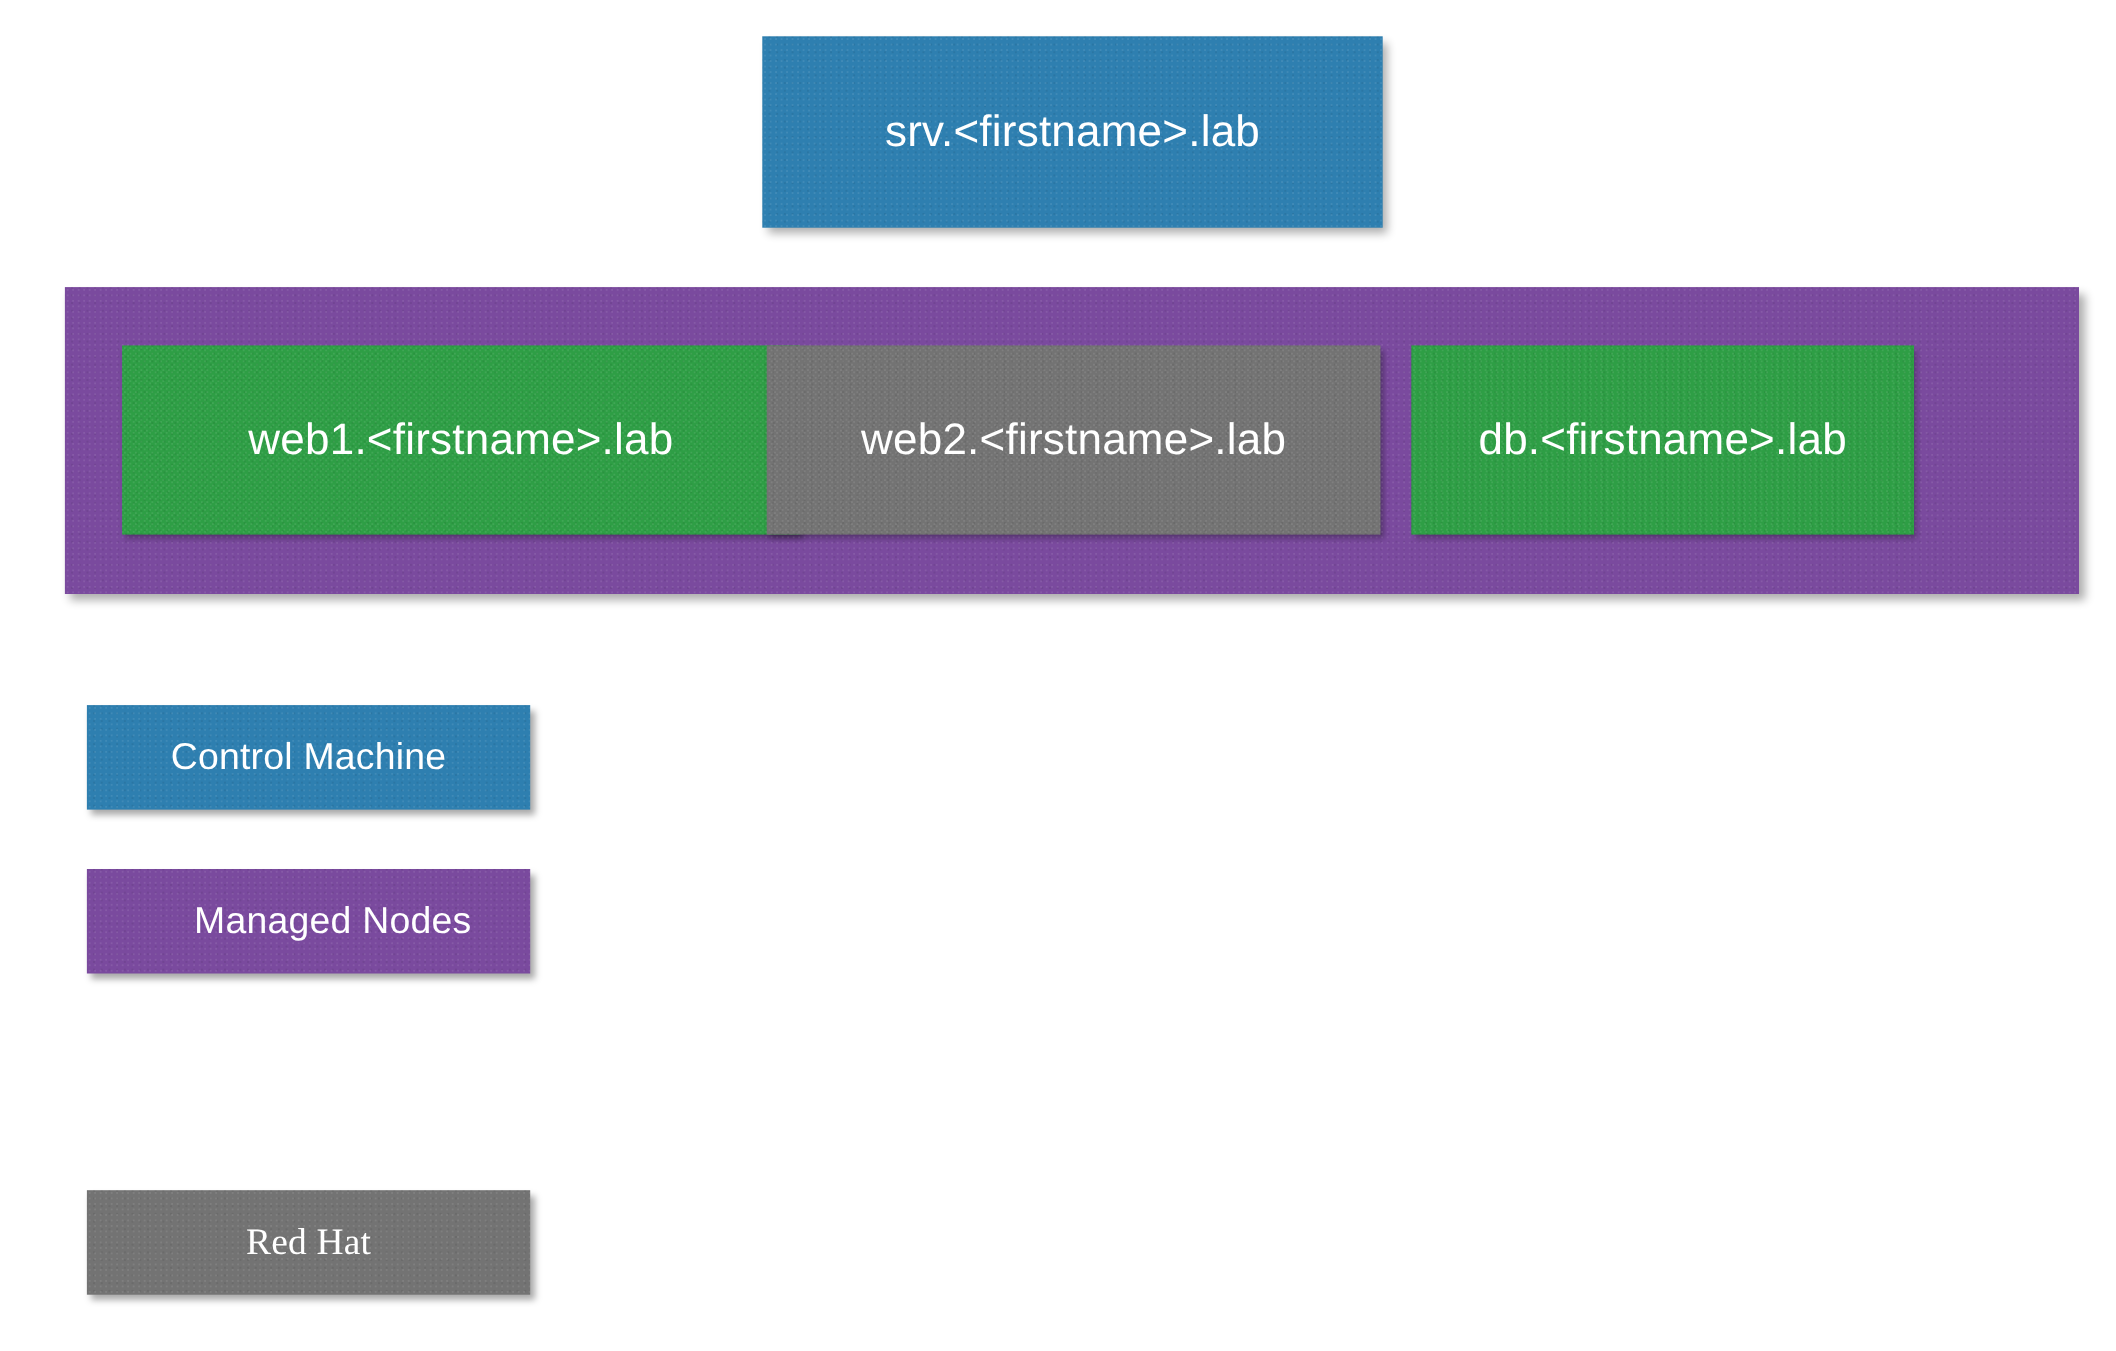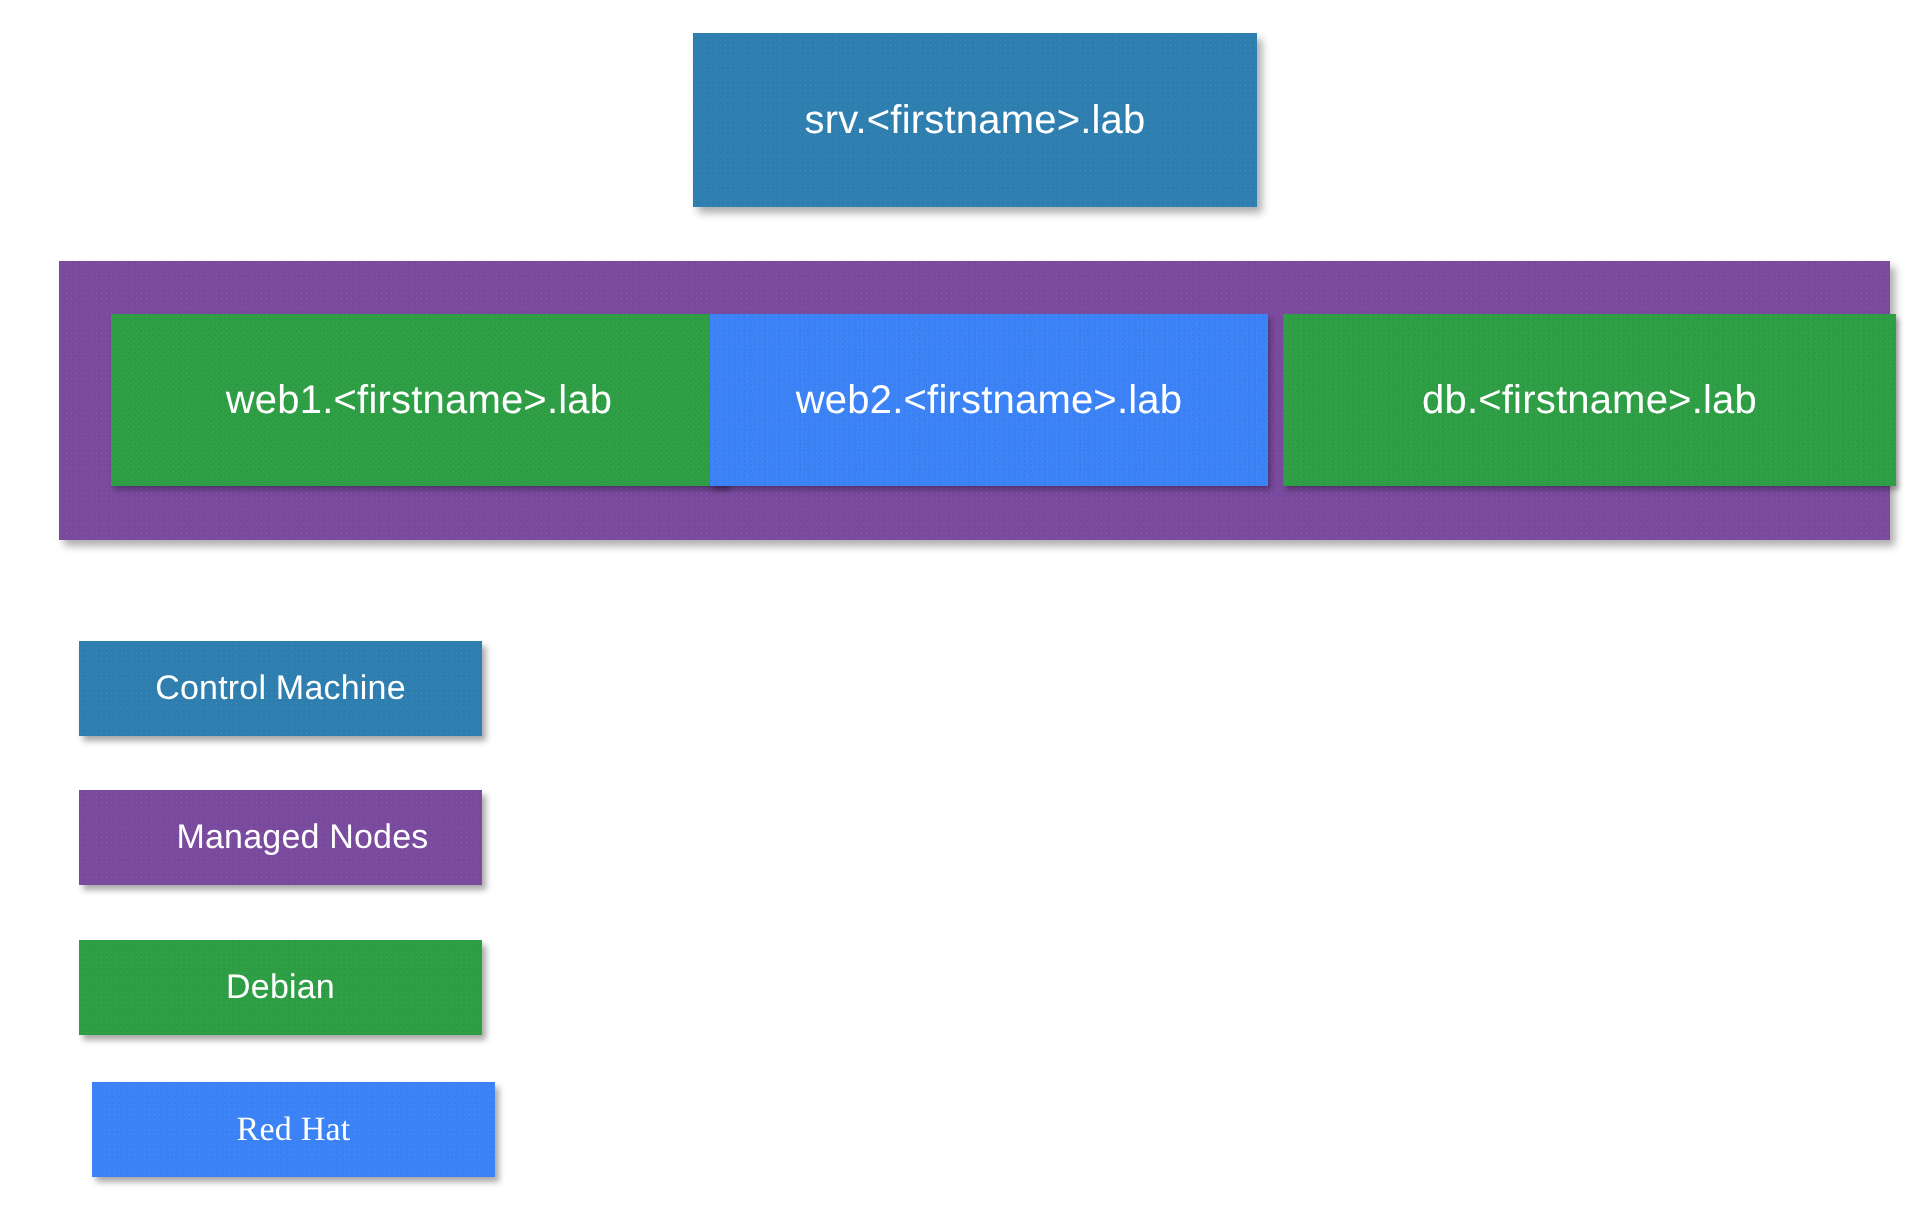--- a/index.html
+++ b/index.html
@@ -48,21 +48,21 @@
     background-position: 0 0, 3px 4px;
   }
 
   .shadow-sm { box-shadow: 4px 5px 6px rgba(0,0,0,0.34); }
   .shadow-md { box-shadow: 5px 6px 8px rgba(0,0,0,0.32); }
   .shadow-inner-node { box-shadow: 3px 4px 5px rgba(0,0,0,0.30); }
 
   .c-blue   { background-color: #2E7FB0; text-align: right; }
   .c-purple { background-color: #7A4A9E; padding-left: 44px; }
   .c-green  { background-color: #2E9E45; }
-  .c-red    { background-color: #3b82f6; margin-left: 13px; }
+  .c-red    { background-color: #737373; }
 
   
   #srv-node {
     left: 693px; top: 33px;
     width: 564px; height: 174px;
     font-size: 40px;
   }
 
   
   #managed-group {
@@ -70,21 +70,21 @@
     left: 59px; top: 261px;
     width: 1831px; height: 279px;
   }
   #managed-group > .inner {
     position: absolute;
     top: 53px; height: 172px;
     font-size: 40px;
   }
   #web1-node { left: 52px;  width: 616px; }
   #web2-node { left: 638px; width: 558px; }
-  #db-node   { left: 1224px; width: 613px; }
+  #db-node   { left: 1224px; width: 457px; }
 
   
   .legend-item {
     left: 79px;
     width: 403px;
     height: 95px;
     font-size: 34px;
   }
   #legend-control { top: 641px; }
   #legend-managed { top: 790px; }
@@ -118,21 +118,18 @@
   </div>
 
   <div id="legend-control" class="node legend-item c-blue shadow-sm">
     <span class="label">Control Machine</span>
   </div>
 
   <div id="legend-managed" class="node legend-item c-purple shadow-sm">
     <span class="label">Managed Nodes</span>
   </div>
 
-  <div id="legend-debian" class="node legend-item c-green shadow-sm">
-    <span class="label">Debian</span>
-  </div>
 
   <div id="legend-redhat" class="node legend-item c-red shadow-sm">
     <span class="label">Red Hat</span>
   </div>
 
 </div>
 
 </body></html>

